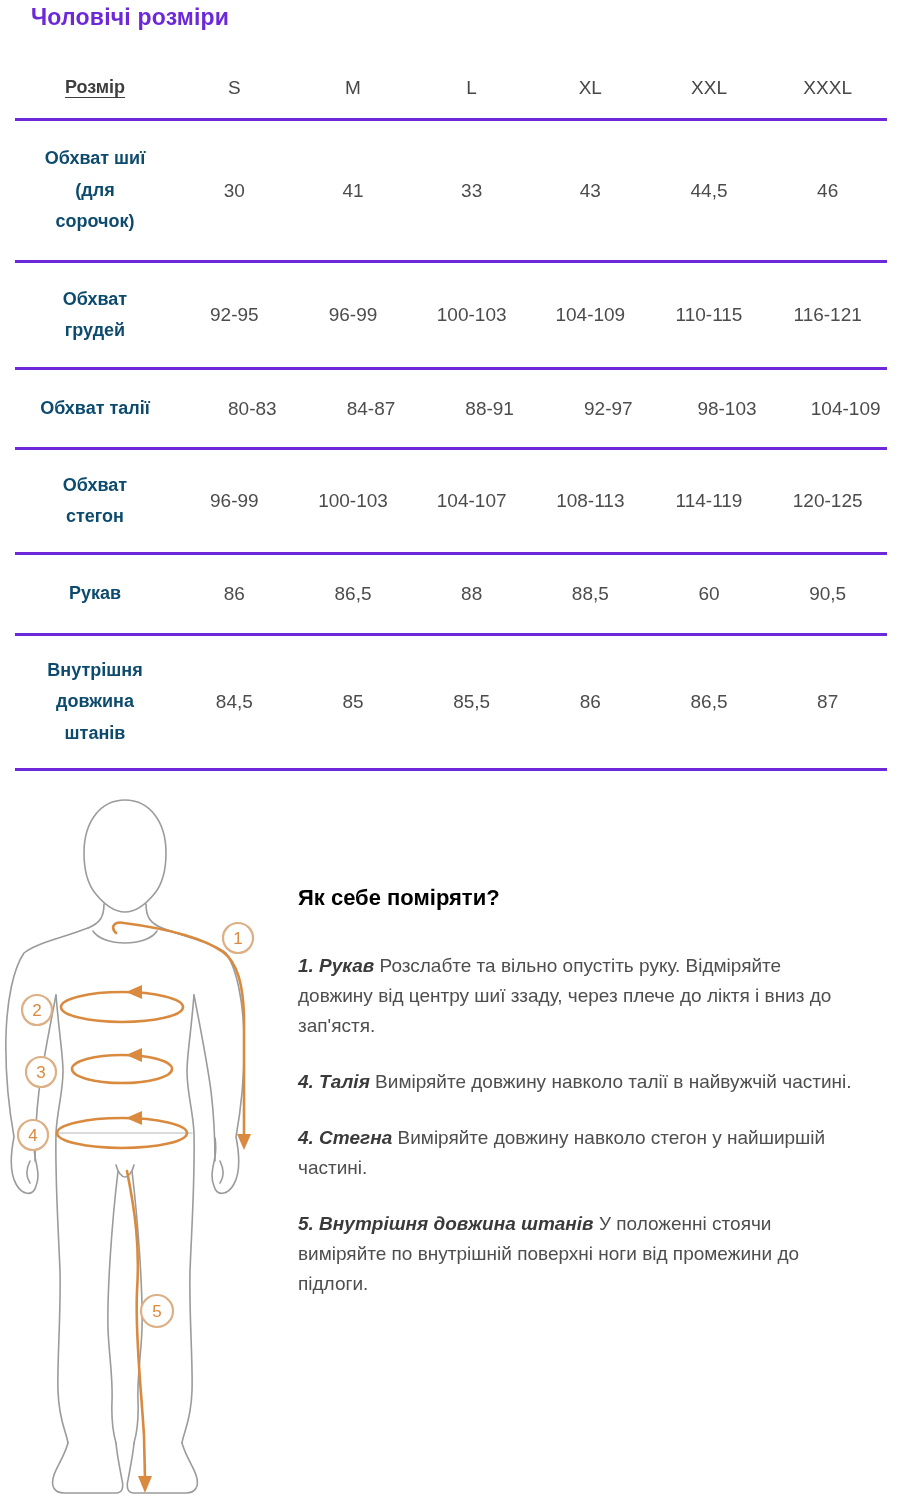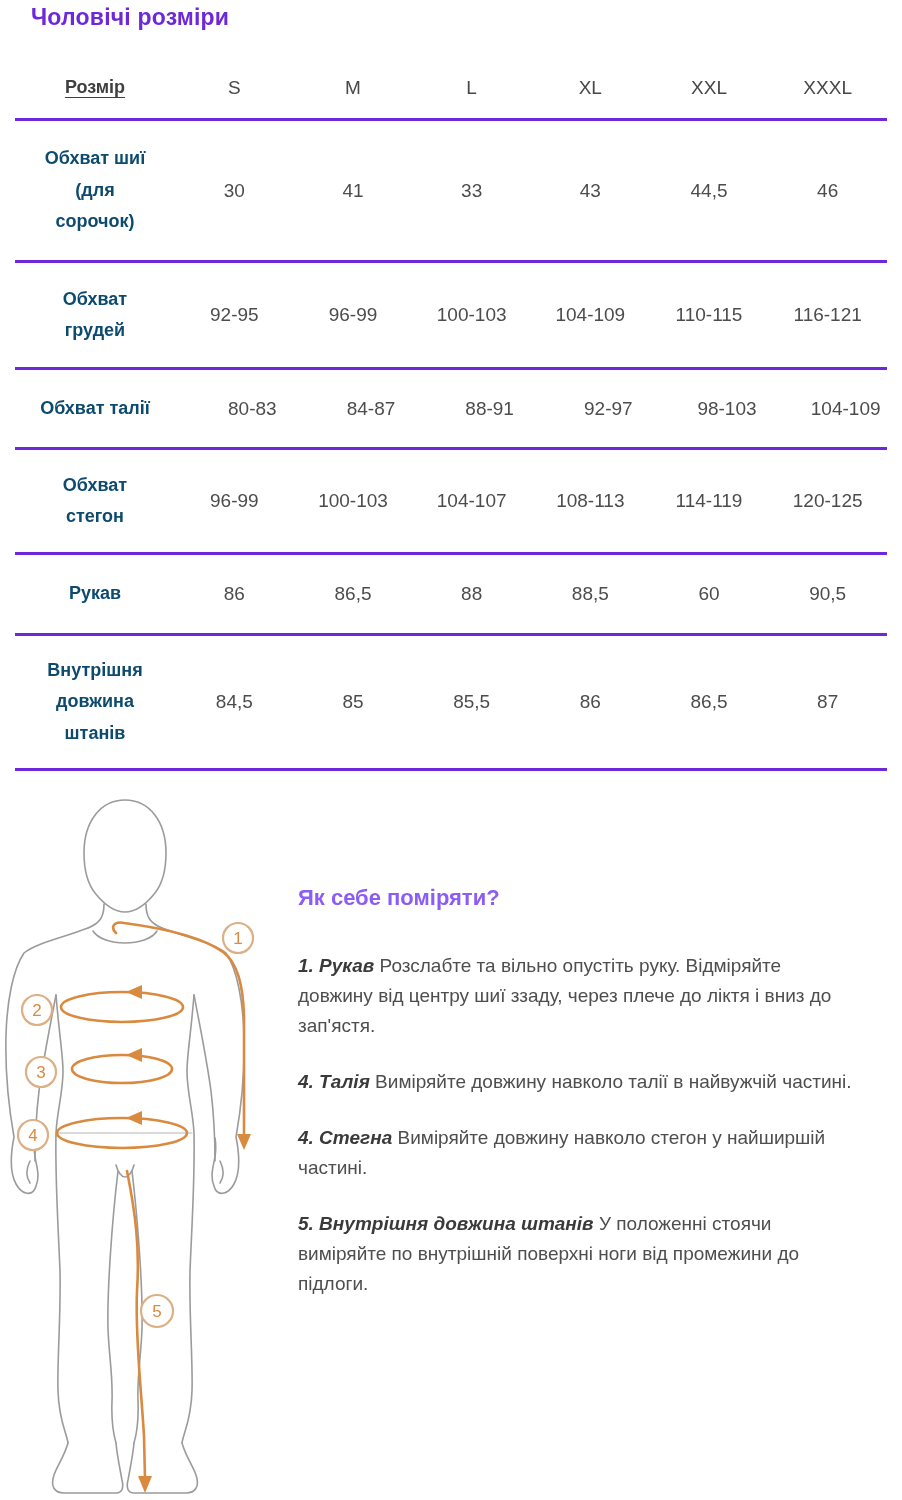--- a/index.html
+++ b/index.html
@@ -30,21 +30,21 @@
     white-space:pre-line;line-height:1.75;
   }
   .cell.head-label{
     font-weight:600;color:#3f3f3f;font-size:18px;
     text-decoration:underline;text-underline-offset:4px;
   }
   .bottom{display:flex;align-items:flex-start;}
   .figure{flex:none;width:292px;height:735px;}
   .guide{flex:1;padding:114px 18px 0 6px;}
   .guide h2{
-    margin:0 0 40px 0;font-size:22px;font-weight:600;color:#8b5cf6;
+    margin:0 0 40px 0;font-size:22px;font-weight:600;color:#000000;
   }
   .step{
     margin:0 0 26px 0;max-width:562px;font-size:19px;line-height:30px;color:#4e4e4e;
   }
   .step b{color:#3a3a3a;font-weight:700;font-style:italic;}
 </style>
 </head>
 <body>
 
 <div>

